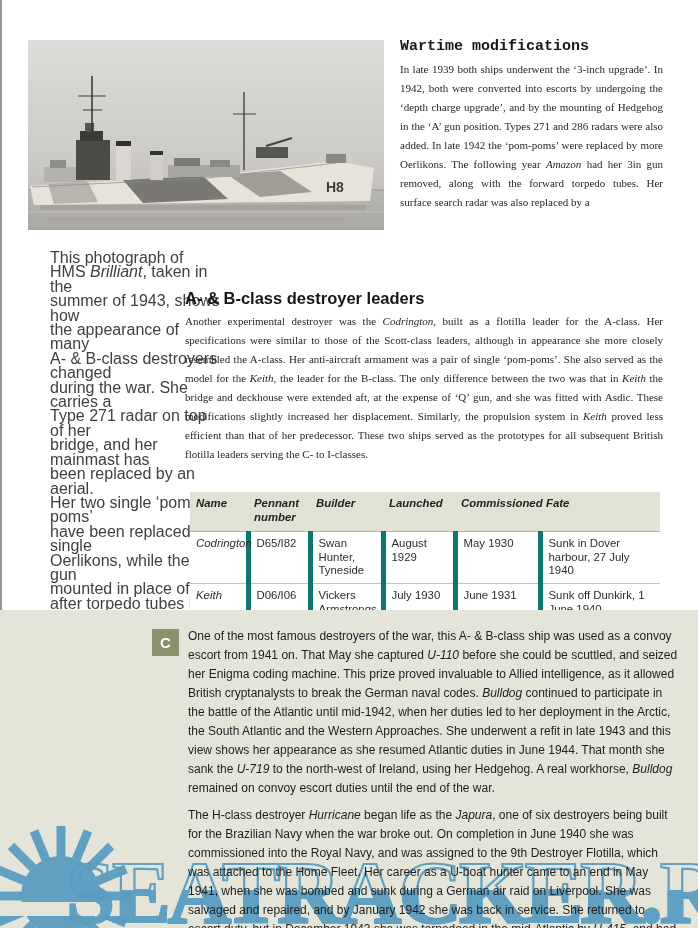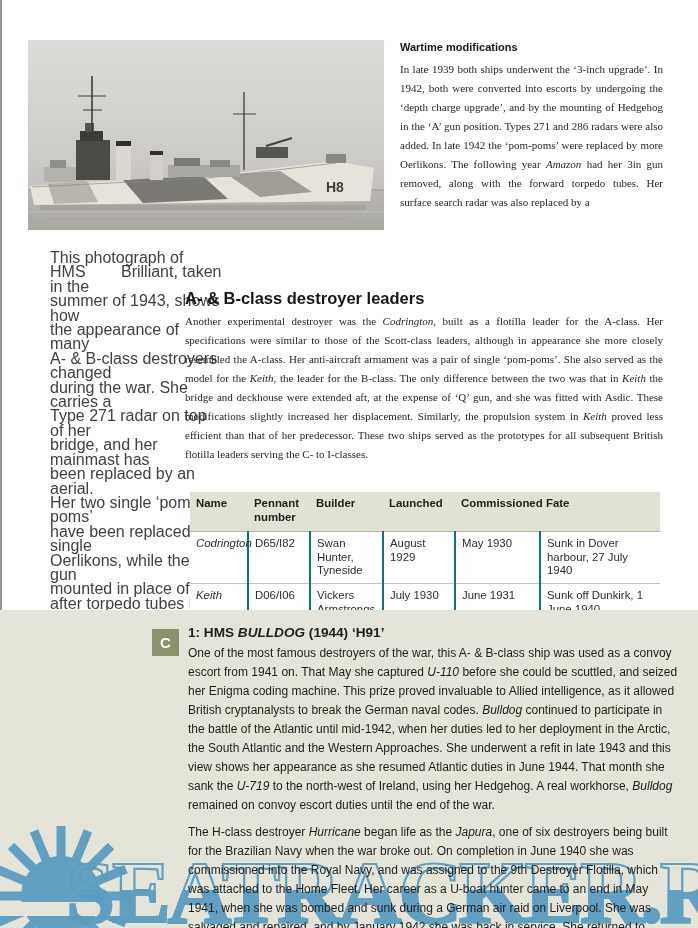--- a/index.html
+++ b/index.html
@@ -16,48 +16,48 @@
   
   .caption{
     position:absolute;left:50px;top:251px;width:172px;
     font-family:"Liberation Sans",sans-serif;font-size:16px;line-height:14.4px;
     color:#404044;white-space:pre-line;
   }
 
   
   .right-col{position:absolute;left:400px;top:38px;width:263px;}
   .h-sans{
-    font-family:Liberation Sans, sans-serif;font-weight:bold;color:#17171a;
-    font-size:11px;line-height:18px;margin:0 0 4px 0;
+    font-family:Liberation Mono, monospace;font-weight:bold;color:#17171a;
+    font-size:15px;line-height:18px;margin:0 0 4px 0;
   }
   .serif-body{font-size:11px;line-height:19px;text-align:justify;font-family:Liberation Serif, serif;}
 
   .continuation{position:absolute;left:185px;top:247px;width:478px;}
   .section-head{
     position:absolute;left:185px;top:288px;width:478px;
     font-family:"Liberation Sans",sans-serif;font-weight:bold;color:#17171a;
     font-size:16.5px;line-height:20px;
   }
   .section-body{position:absolute;left:185px;top:312px;width:478px;}
 
   
   .spec-table{
     position:absolute;left:190px;top:492px;width:470px;border-collapse:collapse;
     font-family:"Liberation Sans",sans-serif;font-size:11.4px;line-height:13.6px;color:#2d2d30;
     table-layout:fixed;
   }
   .spec-table th{
     background:#e1e2d3;text-align:left;font-weight:bold;vertical-align:top;
-    padding:5px 6px 7px 6px;border-bottom:1px solid #b4b5a3;color:#222;
+    padding:5px 6px 7px 6px;border-bottom:1px solid #b4b5a3;color:#222;font-style:italic;
   }
   .spec-table td{
     background:#ffffff;vertical-align:top;padding:5px 6px;
     border-bottom:1px solid #c5c6b5;
   }
-  .spec-table td + td{border-left:2px solid #0f766e;}
+  .spec-table td + td{border-left:5px solid #0f766e;}
   .spec-table .c-name{width:58px;}
   .spec-table .c-pennant{width:62px;}
   .spec-table .c-builder{width:73px;}
   .spec-table .c-launched{width:72px;}
   .spec-table .c-comm{width:85px;}
   .spec-table .c-fate{width:120px;}
   .spec-table td.name{font-style:italic;}
 
   
   .band{position:absolute;left:0;top:610px;width:698px;height:318px;background:#e4e5d8;}
@@ -150,21 +150,21 @@
       <text x="298" y="152" font-family="Liberation Sans, sans-serif" font-size="14" font-weight="bold" fill="#3e3d39">H8</text>
 
       <rect x="12" y="165" width="326" height="5" fill="#6d6c66" opacity="0.18"></rect>
       <line x1="0" y1="172" x2="356" y2="172" stroke="#c6c4be" stroke-width="1" opacity="0.6"></line>
       <line x1="20" y1="179" x2="320" y2="179" stroke="#98968f" stroke-width="1" opacity="0.5"></line>
       <line x1="0" y1="185" x2="356" y2="185" stroke="#c0beb8" stroke-width="1" opacity="0.5"></line>
     </svg>
   </div>
 
   <div class="caption"><span>This photograph of
-HMS </span><span style=" margin-left: 31px;">Brilliant</span><span>, taken in the
+HMS </span><span style="font-style: italic;">Brilliant</span><span>, taken in the
 summer of 1943, shows how
 the appearance of many
 A- &amp; B-class destroyers changed
 during the war. She carries a
 Type 271 radar on top of her
 bridge, and her mainmast has
 been replaced by an aerial.
 Her two single ‘pom-poms’
 have been replaced by single
 Oerlikons, while the 3in gun
@@ -217,21 +217,20 @@
         <td>July 1930</td>
         <td>June 1931</td>
         <td>Sunk off Dunkirk, 1 June 1940</td>
       </tr>
     </tbody>
   </table>
 
   <div class="band">
     <div class="plate-label">C</div>
     <div class="plate-text">
-      <p class="plate-h"><span>1: HMS </span><span style="font-style: italic;">BULLDOG</span><span> (1944) ‘H91’</span></p>
       <p class="plate-p"><span>One of the most famous destroyers of the war, this A- &amp; B-class ship was used as a convoy escort from 1941 on. That May she captured </span><span style="font-style: italic;">U-110</span><span> before she could be scuttled, and seized her Enigma coding machine. This prize proved invaluable to Allied intelligence, as it allowed British cryptanalysts to break the German naval codes. </span><span style="font-style: italic;">Bulldog</span><span> continued to participate in the battle of the Atlantic until mid-1942, when her duties led to her deployment in the Arctic, the South Atlantic and the Western Approaches. She underwent a refit in late 1943 and this view shows her appearance as she resumed Atlantic duties in June 1944. That month she sank the </span><span style="font-style: italic;">U-719</span><span> to the north-west of Ireland, using her Hedgehog. A real workhorse, </span><span style="font-style: italic;">Bulldog</span><span> remained on convoy escort duties until the end of the war.</span></p>
       <p class="plate-p"><span>The H-class destroyer </span><span style="font-style: italic;">Hurricane</span><span> began life as the </span><span style="font-style: italic;">Japura</span><span>, one of six destroyers being built for the Brazilian Navy when the war broke out. On completion in June 1940 she was commissioned into the Royal Navy, and was assigned to the 9th Destroyer Flotilla, which was attached to the Home Fleet. Her career as a U-boat hunter came to an end in May 1941, when she was bombed and sunk during a German air raid on Liverpool. She was salvaged and repaired, and by January 1942 she was back in service. She returned to escort duty, but in December 1943 she was torpedoed in the mid-Atlantic by </span><span style="font-style: italic;">U-415</span><span>, and had to be scuttled the following day. This plate shows </span><span style="font-style: italic;">Hurricane</span><span> as she appeared in the autumn of 1940, while she was operating in the Western Approaches.</span></p>
     </div>
   </div>
 
   <div class="watermark">
     <svg class="wm-sun" width="150" height="150" viewBox="0 0 150 150">
       <g stroke="#5a9dc0" stroke-width="9">
         <line x1="5" y1="78" x2="145" y2="78"></line>
         <line x1="10" y1="51" x2="140" y2="105"></line>

